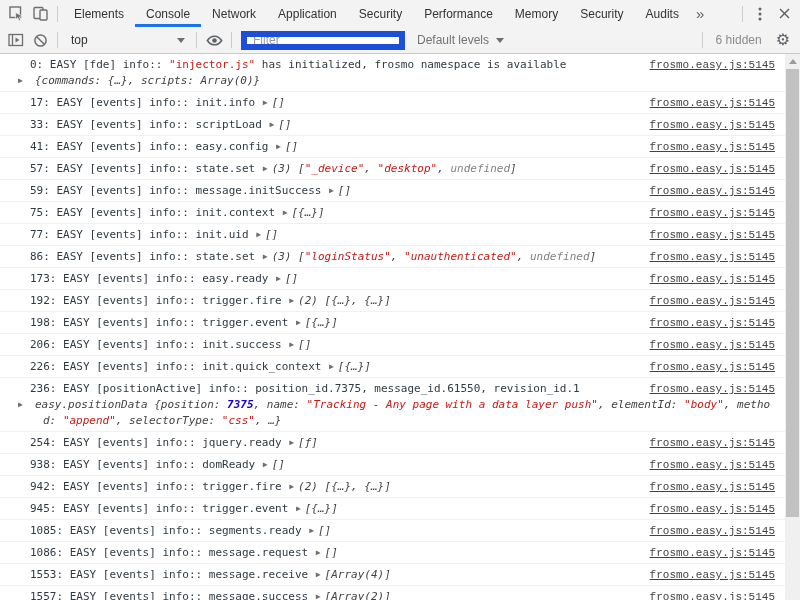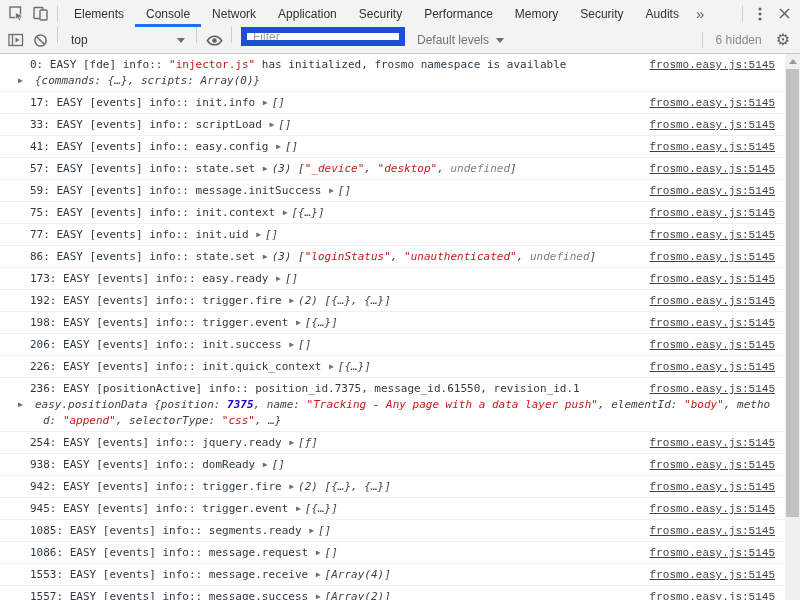--- a/index.html
+++ b/index.html
@@ -28,21 +28,21 @@
   }
   .tab.active::after {
     content:""; position:absolute; left:0; right:0; bottom:0; height:3px; background:#1a73e8;
   }
   .overflow-btn { font-size:15px; color:#5f6368; padding:0 6px; cursor:pointer; }
   .right-cluster { margin-left:auto; display:flex; align-items:center; }
 
   
   .toolbar {
     height:27px; background:#f3f3f3; border-bottom:1px solid #c9c9c9;
-    display:flex; flex-shrink:0; padding:0 6px 0 4px;
+    display:flex; align-items:center; flex-shrink:0; padding:0 6px 0 4px;
   }
   .context-select {
     display:flex; align-items:center; width:128px; font-size:12px; color:#333;
     padding:0 6px 0 8px; cursor:pointer;
   }
   .caret-down {
     width:0; height:0; border-left:4px solid transparent; border-right:4px solid transparent;
     border-top:5px solid #6e6e6e; flex-shrink:0;
   }
   .context-select .caret-down { margin-left:auto; }

